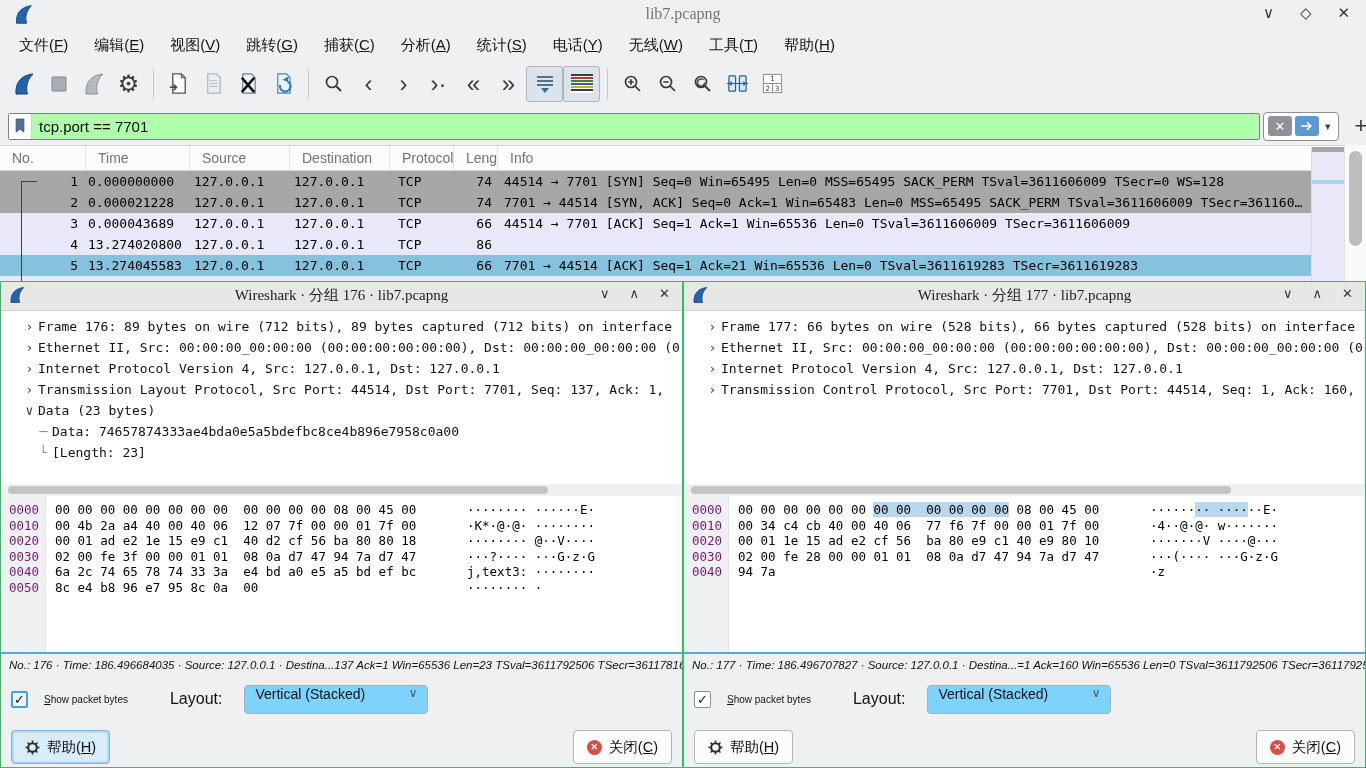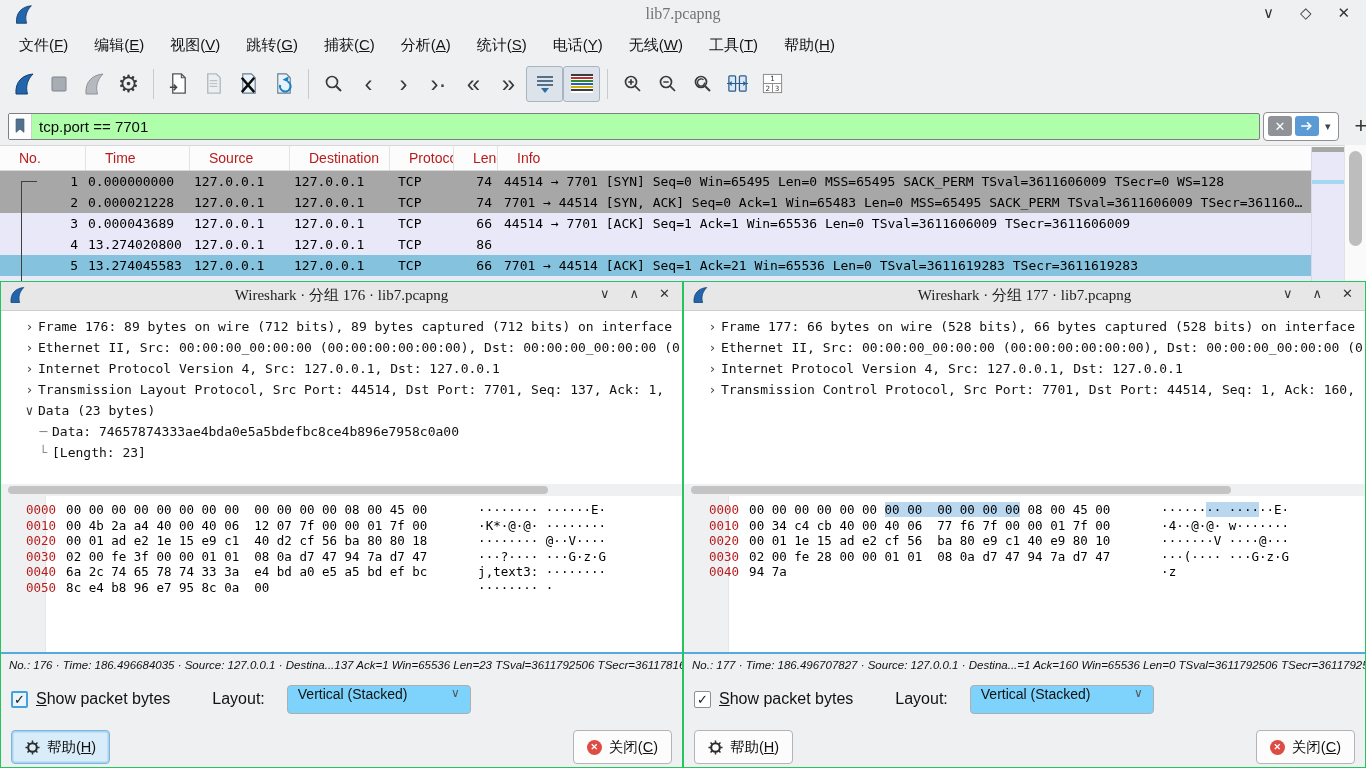--- a/index.html
+++ b/index.html
@@ -34,21 +34,21 @@
                 display:flex;align-items:center;padding:0 4px;gap:3px}
   .fg-btn{width:24px;height:20px;border-radius:3px;display:flex;align-items:center;justify-content:center;font-size:13px;color:#fff}
   #filter-clear{background:#8f9296}
   #filter-apply{background:#5b9bd5}
   #filter-caret{color:#444;font-size:11px;padding:0 3px}
   #filter-add{margin-left:16px;font-size:22px;color:#333}
   
   #pheader{position:absolute;left:0;top:145px;width:1346px;height:26px;background:#fcfcfc;
            border-top:1px solid #d6d6d6;border-bottom:1px solid #d6d6d6;box-sizing:border-box;
            display:grid;grid-template-columns:86px 104px 100px 100px 64px 44px minmax(0,1fr)}
-  .hc{font-size:14px;color:#b91c1c;line-height:24px;padding-left:19px;border-right:1px solid #e3e3e3;
+  .hc{font-size:14px;color:#737373;line-height:24px;padding-left:12px;border-right:1px solid #e3e3e3;
       white-space:nowrap;overflow:hidden}
   .hc:last-child{border-right:none}
   #prows{position:absolute;left:0;top:171px;width:1311px;font-family:"DejaVu Sans Mono",monospace;font-size:13px}
   .prow{display:grid;grid-template-columns:86px 104px 100px 100px 64px 44px minmax(0,1fr);height:21px;line-height:21px}
   .prow.gray{background:#a7a7a7}
   .prow.lav{background:#e9e8f8}
   .prow.sel{background:#85c2dd}
   .pc{white-space:nowrap;overflow:hidden;color:#000}
   .pc.c0{text-align:right;padding-right:8px}
   .pc.c1{padding-left:2px}
@@ -78,31 +78,31 @@
         font-size:13px;overflow:hidden;box-sizing:border-box}
   .trow{height:21px;line-height:21px;white-space:pre;overflow:hidden}
   .exp{display:inline-block;width:17px;color:#3c3c3c;text-align:center}
   .guide{display:inline-block;width:17px;color:#8a8a8a;text-align:center;margin-left:14px}
   .hscroll{height:12px;position:relative}
   .hthumb{position:absolute;left:7px;top:2px;height:8px;width:540px;background:#c4c4c4;border-radius:4px}
   .hexpane{position:relative;background:#fff;height:158px;border-bottom:2px solid #55aadd;
            font-family:"DejaVu Sans Mono",monospace;font-size:12.5px;box-sizing:border-box;padding-top:6px;overflow:hidden}
   .gutter{position:absolute;left:0;top:0;bottom:0;width:44px;background:#eff0f1;border-right:1px solid #e6e6e6}
   .hexrow{position:relative;display:flex;height:15.5px;line-height:15.5px;white-space:pre}
-  .off{flex:0 0 44px;color:#b91c1c;padding-left:25px;box-sizing:border-box}
+  .off{flex:0 0 44px;color:#701a75;padding-left:8px;box-sizing:border-box}
   .hx{flex:0 0 398px;padding-left:10px;color:#000}
   .as{padding-left:14px;color:#000}
   .hl{background:#b9d8f0}
   .status{height:24px;font-style:italic;font-size:11.5px;color:#101010;padding:5px 8px 0;
           white-space:nowrap;overflow:hidden;box-sizing:border-box}
   .controls{display:flex;align-items:center;height:42px;padding:0 10px}
   .cb{width:17px;height:17px;background:#fff;border:1px solid #8f8f8f;border-radius:2px;
       display:flex;align-items:center;justify-content:center;font-size:13px;color:#111;box-sizing:border-box}
   .cb.focus{border:2px solid #45a1dd;background:#eaf4fb}
-  .cb-label{margin-left:8px;font-size:16px}
+  .cb-label{margin-left:16px;font-size:10px}
   .cb-label u{text-decoration:underline}
   .layout-label{margin-left:42px;font-size:16px}
   .select{margin-left:22px;width:184px;height:29px;background:#7dd3fc;border:1px solid #aeaeae;border-radius:4px;
           display:flex;align-items:flex-start;padding:0 10px;font-size:14px;box-sizing:border-box;justify-content:space-between}
   .select .sc{color:#555;font-size:12px}
   .btnrow{display:flex;justify-content:space-between;align-items:center;padding:10px 10px 0}
   .btn{height:32px;border:1px solid #b4b4b4;border-radius:4px;background:#fcfcfc;
        display:flex;align-items:center;gap:7px;padding:0 13px;font-size:14.5px;color:#111}
   .btn u{text-decoration:underline}
   .btn.help-focus{background:#d9ecf9;border-color:#7ab6e0;box-shadow:0 0 0 1.5px #aad3ee inset}

